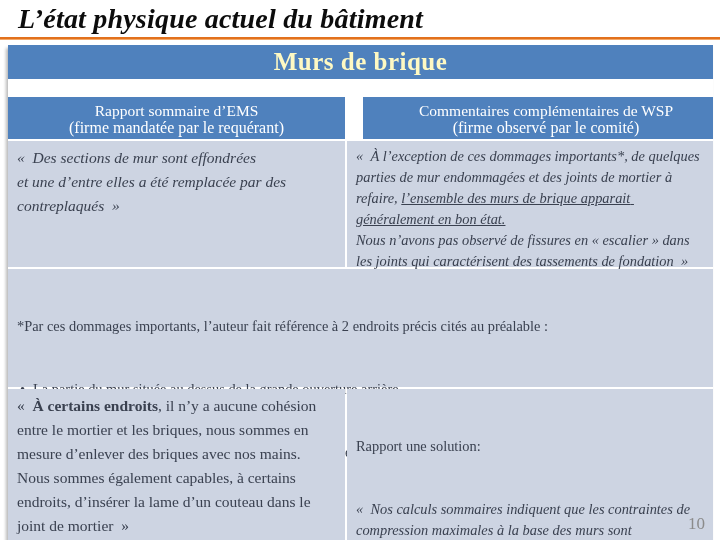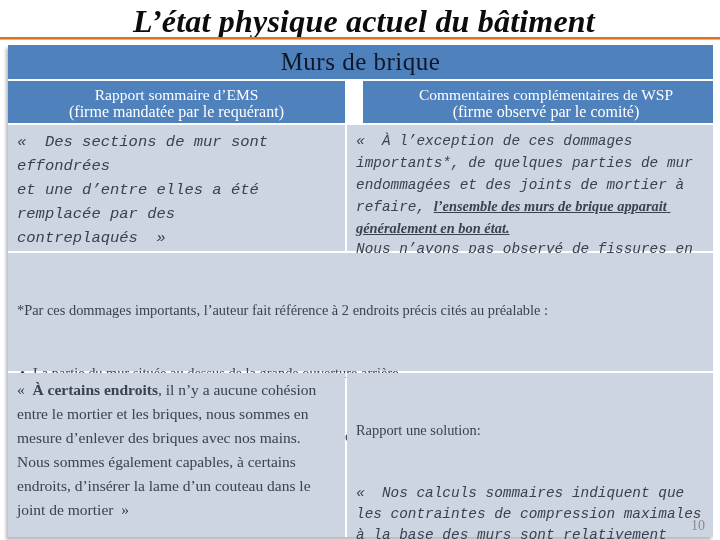--- a/index.html
+++ b/index.html
@@ -2,63 +2,63 @@
 <html><head>
 <meta charset="utf-8">
 <style>
   html,body{margin:0;padding:0;background:#fff;}
   *{box-sizing:border-box;}
   .slide{
     position:relative;width:720px;height:540px;background:#ffffff;
     font-family:"Liberation Serif","DejaVu Serif",serif;overflow:hidden;
   }
   .slide-title{
-    position:absolute;top:3px;left:8px;right:0;text-align:center;
-    font-size:32px;font-style:italic;font-weight:bold;color:#0c0c0c;
+    position:absolute;top:3px;left:18px;right:0;
+    font-size:28px;font-style:italic;font-weight:bold;color:#0c0c0c;
     letter-spacing:.2px;
   }
   .title-rule{
     position:absolute;top:37px;left:0;width:720px;height:3px;
     background:#e2711d;border-bottom:1px solid #f4a869;
   }
   .brick-table{
     position:absolute;left:8px;top:45px;width:705px;background:#ffffff;
     box-shadow:-2px 3px 3px rgba(0,0,0,.28);
   }
   .tbl-title{
-    height:34px;background:#4f81bd;color:#0f172a;text-align:center;
-    font-size:25px;line-height:33px;letter-spacing:.5px;
+    height:34px;background:#4f81bd;color:#fef9c3;text-align:center;
+    font-size:25px;line-height:33px;letter-spacing:.5px;font-weight:bold;
   }
-  .tbl-colheads{display:flex;gap:18px;margin-top:2px;justify-content:space-between;}
+  .tbl-colheads{display:flex;gap:18px;margin-top:18px;justify-content:space-between;}
   .colhead{
     background:#4f81bd;color:#ffffff;text-align:center;height:42px;
     display:flex;flex-direction:column;justify-content:center;
   }
   .colhead.c0{width:337px;}
   .colhead.c1{flex:1;padding-left:16px;}
   .colhead-main{font-size:15.5px;line-height:19px;}
   .colhead-sub{font-size:16px;line-height:16px;}
   .tbl-row{display:flex;gap:2px;margin-top:2px;}
   .cell{
     background:#cdd4e2;color:#3a4150;padding:5px 9px 4px 9px;
     white-space:pre-wrap;
   }
   .cell.lc{width:337px;font-size:15.5px;line-height:24px;}
   .cell.rc{flex:1;font-size:14.4px;line-height:21px;}
   .row1{height:126px;}
   .row2{height:118px;}
   .row3{height:164px;}
-  .it{font-style:italic;font-family:Liberation Mono, monospace;}
+  .it{font-style:italic;}
   .b{font-weight:bold;}
-  .emph{font-style:italic;font-weight:bold;text-decoration:underline;}
+  .emph{font-style:italic;font-weight:normal;text-decoration:underline;}
   .bullet{display:flex;}
   .bullet-marker{width:16px;flex:0 0 16px;padding-left:3px;}
   .bullet-text{flex:1;}
   .page-number{
-    position:absolute;right:15px;bottom:6px;font-size:14px;color:#8b8b8b;
+    position:absolute;right:15px;bottom:6px;font-size:17px;color:#8b8b8b;
   }
 </style>
 </head>
 <body>
 
 <div class="slide">
 
   <div class="slide-title">L’état physique actuel du bâtiment</div>
   <div class="title-rule"></div>
 

